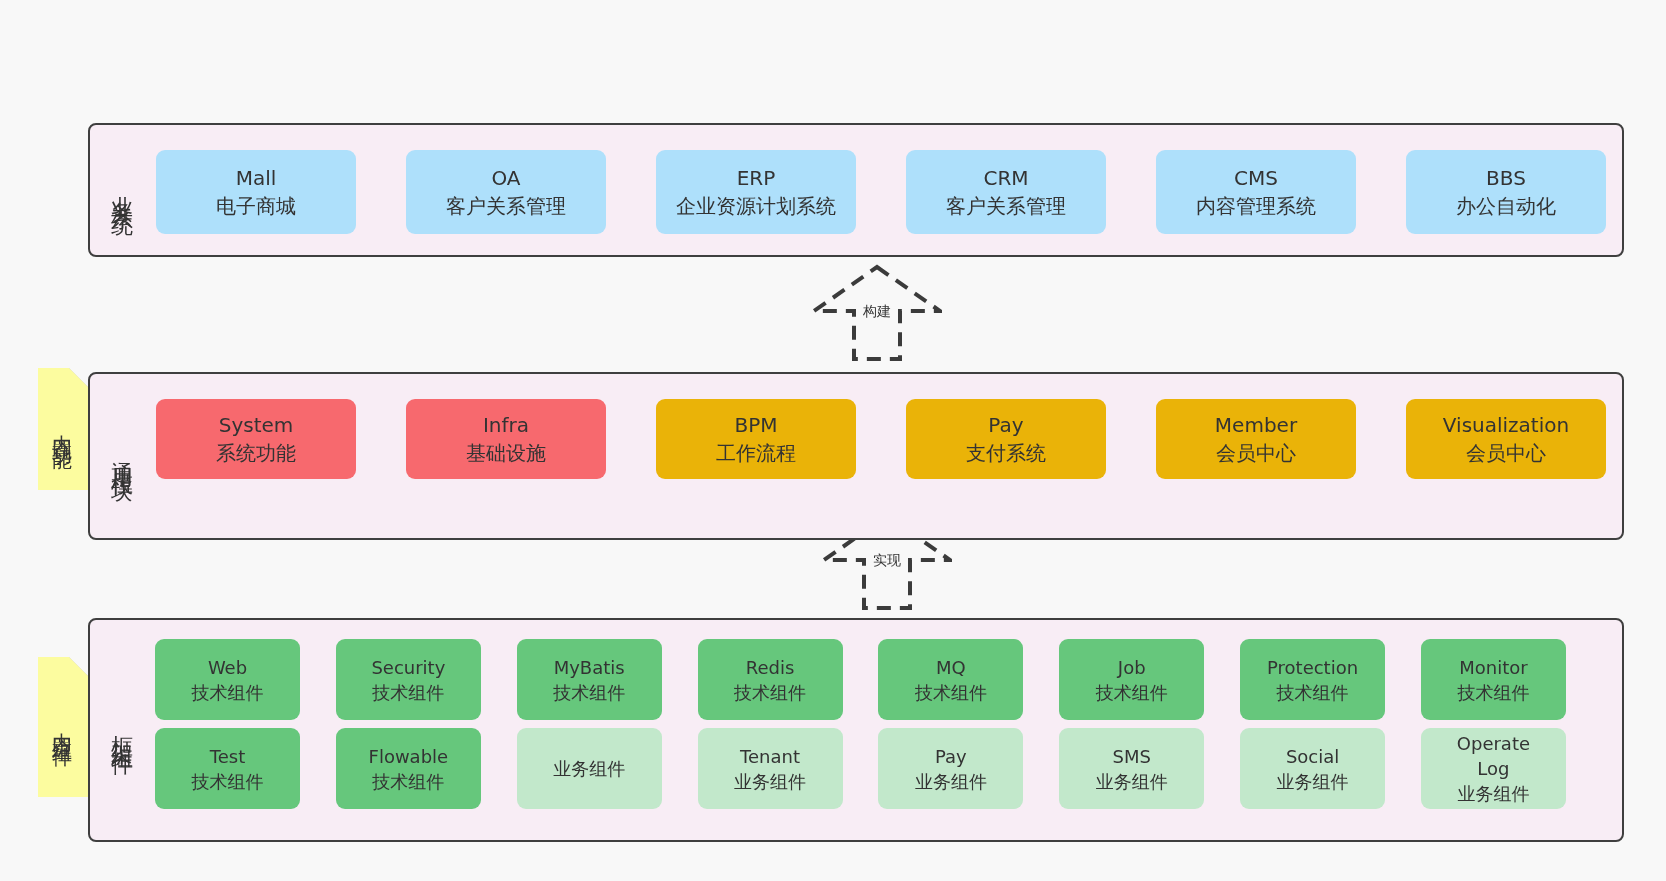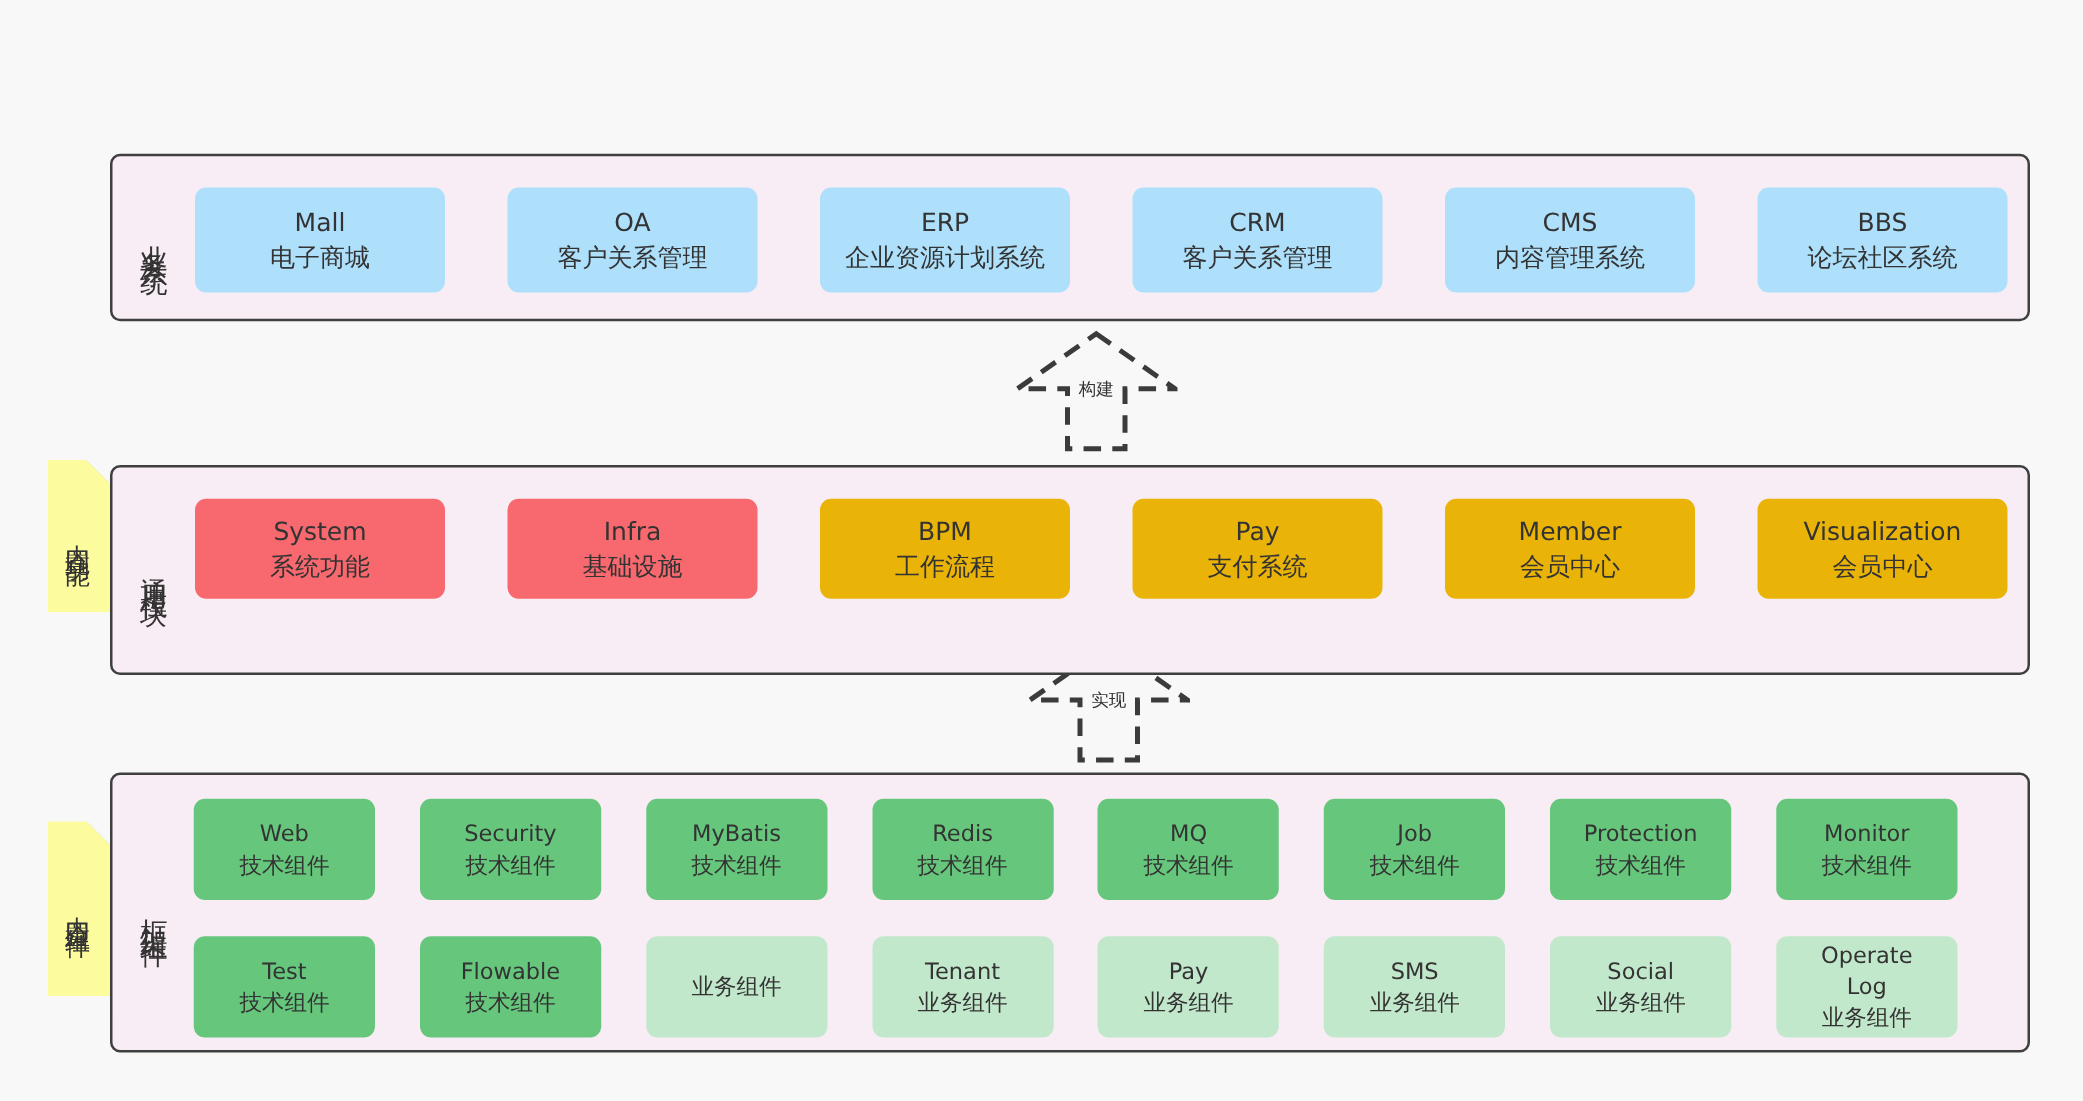--- a/index.html
+++ b/index.html
@@ -21,21 +21,21 @@
   .vlabel-text{writing-mode:vertical-lr;font-size:22px;letter-spacing:6px;color:#333;}
 
   .row6{position:absolute;left:66px;right:16px;display:flex;justify-content:space-between;}
   #sec-business .row6{top:25px;}
   #sec-modules .row6{top:25px;}
   .row6 .box{width:200px;height:84px;}
   #sec-modules .row6 .box{height:80px;}
 
   .row8{position:absolute;left:65px;right:56px;display:flex;justify-content:space-between;}
   #row-tech{top:19px;}
-  #row-biz{top:129px;}
+  #row-biz{top:108px;}
   .row8 .box{width:145px;height:81px;font-size:18px;}
   .row8 .box-name,.row8 .box-desc{line-height:25px;}
 
   .box{
     border-radius:9px;display:flex;flex-direction:column;align-items:center;
     justify-content:center;text-align:center;font-size:20px;box-sizing:border-box;
     padding:2px 20px;
   }
   .box-name,.box-desc{line-height:28px;white-space:normal;}
   .blue{background:#aee0fb;}
@@ -91,21 +91,21 @@
       <div class="box blue">
         <div class="box-name">CRM</div>
         <div class="box-desc">客户关系管理</div>
       </div>
       <div class="box blue">
         <div class="box-name">CMS</div>
         <div class="box-desc">内容管理系统</div>
       </div>
       <div class="box blue">
         <div class="box-name">BBS</div>
-        <div class="box-desc">论坛社区系统</div>
+        <div class="box-desc">办公自动化</div>
       </div>
     </div>
   </div>
 
   <div class="arrow" id="arrow-build">
     <svg width="130" height="100" viewBox="0 0 130 100">
       <path d="M65 4 L128 48 L88 48 L88 96 L42 96 L42 48 L2 48 Z" fill="none" stroke="#3b3b3b" stroke-width="4" stroke-dasharray="14 9"></path>
     </svg>
     <span class="arrow-label">构建</span>
   </div>

